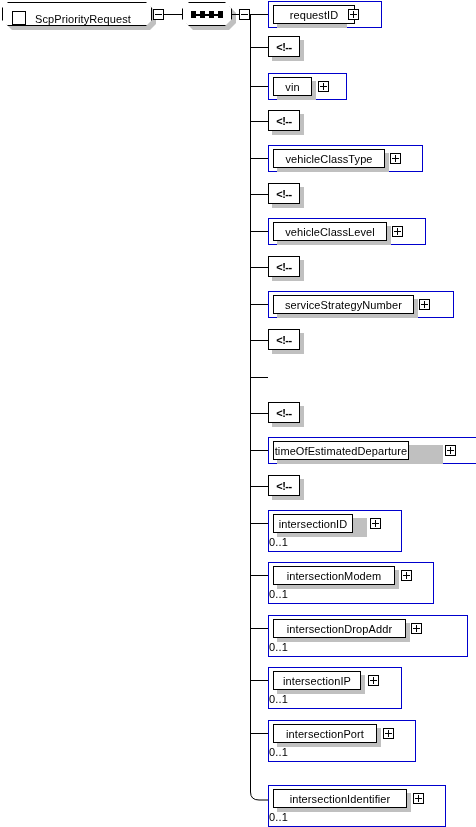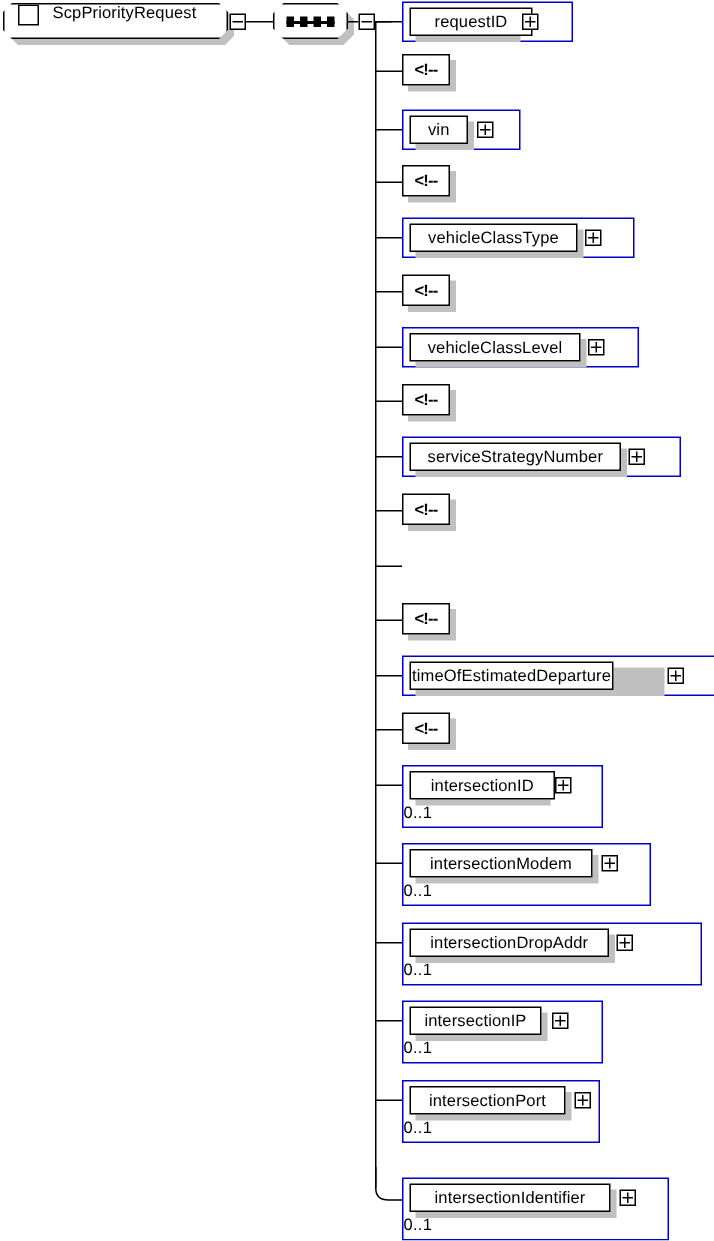--- a/index.html
+++ b/index.html
@@ -30,21 +30,21 @@
     left: 2px;
     top: 2px;
     width: 150px;
     height: 24px;
     box-sizing: border-box;
     background: #ffffff;
     border: 1px solid #000000;
     clip-path: polygon(6px 0, calc(100% - 6px) 0, 100% 6px, 100% calc(100% - 6px),
                        calc(100% - 6px) 100%, 6px 100%, 0 calc(100% - 6px), 0 6px);
     display: flex;
-    align-items: flex-start;
+    align-items: flex-end;
     z-index: 3;
   }
   .root-shadow {
     position: absolute;
     left: 6px;
     top: 6px;
     width: 150px;
     height: 24px;
     background: #c0c0c0;
     clip-path: polygon(6px 0, calc(100% - 6px) 0, 100% 6px, 100% calc(100% - 6px),
@@ -336,21 +336,21 @@
     <div class="plus" style="left:176px; top:7px;"></div>
   </div>
 
   <div class="wire wire-h" style="left:250px; top:486px; width:18px;"></div>
   <div class="comment-shadow" style="left:272px; top:479px;"></div>
   <div class="comment" style="left:268px; top:475px;">&lt;!--</div>
 
   <div class="wire wire-h" style="left:250px; top:523px; width:18px;"></div>
   <div class="node" style="left:268px; top:510px; width:134px; height:42px;">
     <div class="node-label-shadow" style="left:8px; top:7px; width:90px; height:19px;"></div>
-    <div class="node-label" style="width:97px;">intersectionID</div>
+    <div class="node-label" style="width:80px;">intersectionID</div>
     <div class="plus" style="left:101px; top:7px;"></div>
     <div class="cardinality" style="top:25px;">0..1</div>
   </div>
 
   <div class="wire wire-h" style="left:250px; top:575px; width:18px;"></div>
   <div class="node" style="left:268px; top:562px; width:166px; height:42px;">
     <div class="node-label-shadow" style="left:8px; top:7px; width:122px; height:19px;"></div>
     <div class="node-label" style="width:122px;">intersectionModem</div>
     <div class="plus" style="left:132px; top:7px;"></div>
     <div class="cardinality" style="top:25px;">0..1</div>
@@ -366,21 +366,21 @@
 
   <div class="wire wire-h" style="left:250px; top:680px; width:18px;"></div>
   <div class="node" style="left:268px; top:667px; width:134px; height:42px;">
     <div class="node-label-shadow" style="left:8px; top:7px; width:88px; height:19px;"></div>
     <div class="node-label" style="width:88px;">intersectionIP</div>
     <div class="plus" style="left:99px; top:7px;"></div>
     <div class="cardinality" style="top:25px;">0..1</div>
   </div>
 
   <div class="wire wire-h" style="left:250px; top:733px; width:18px;"></div>
-  <div class="node" style="left:268px; top:720px; width:132px; height:42px;">
+  <div class="node" style="left:268px; top:720px; width:148px; height:42px;">
     <div class="node-label-shadow" style="left:8px; top:7px; width:104px; height:19px;"></div>
     <div class="node-label" style="width:104px;">intersectionPort</div>
     <div class="plus" style="left:114px; top:7px;"></div>
     <div class="cardinality" style="top:25px;">0..1</div>
   </div>
 
   <div class="node" style="left:268px; top:785px; width:178px; height:42px;">
     <div class="node-label-shadow" style="left:8px; top:7px; width:134px; height:19px;"></div>
     <div class="node-label" style="width:134px;">intersectionIdentifier</div>
     <div class="plus" style="left:144px; top:7px;"></div>

